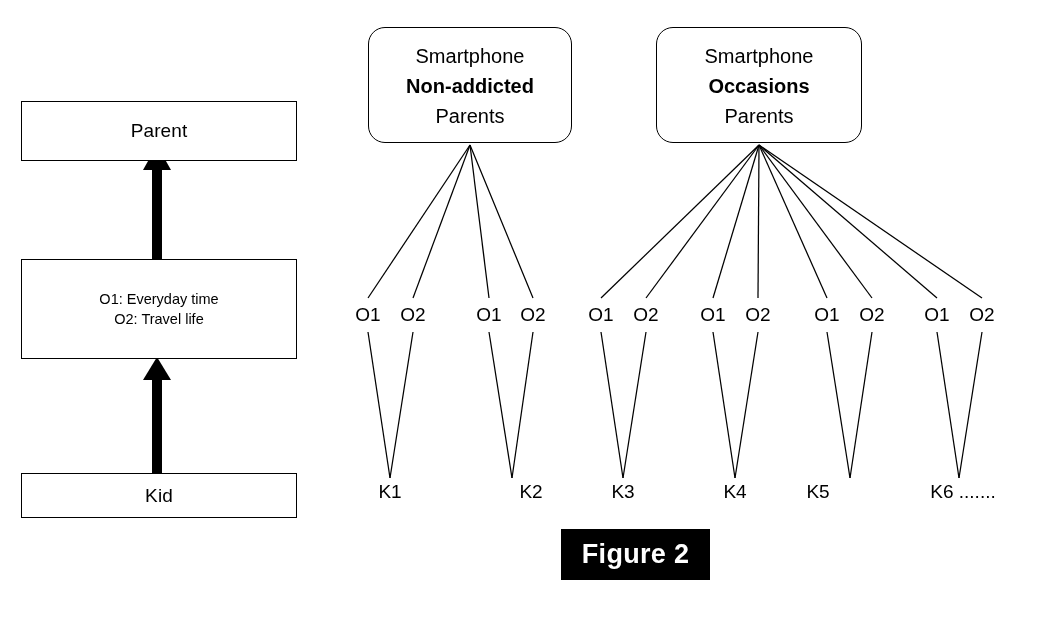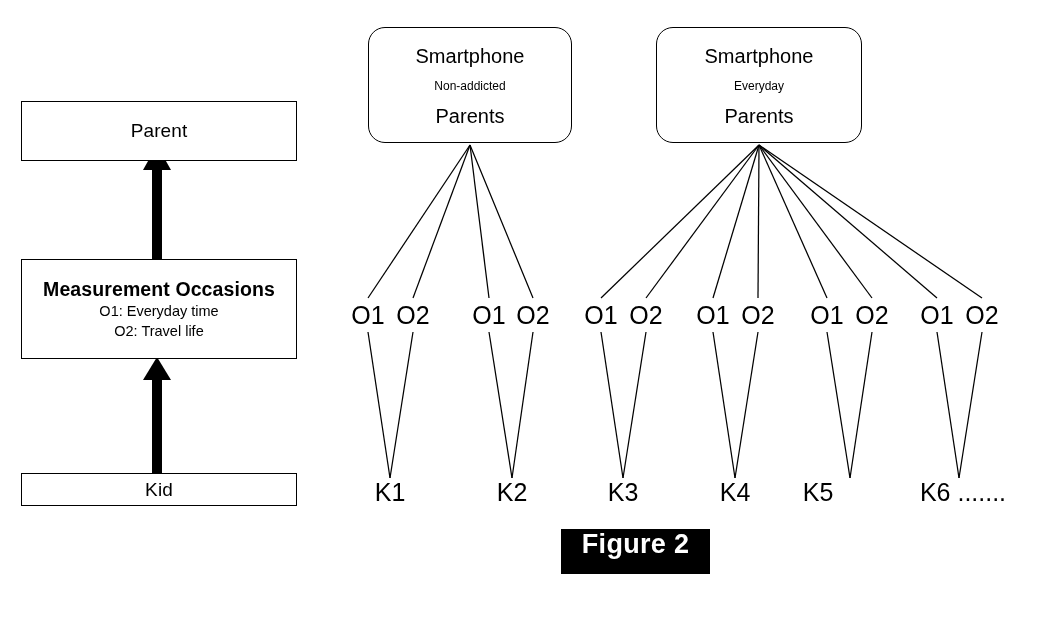--- a/index.html
+++ b/index.html
@@ -49,71 +49,72 @@
     font-size: 19.5px;
     font-weight: 700;
   }
   .legend-box .sub-label {
     font-size: 14.5px;
     line-height: 20px;
   }
 
   #box-parent   { left: 21px;  top: 101px; width: 276px; height: 60px; }
   #box-occasion { left: 21px;  top: 259px; width: 276px; height: 100px; }
-  #box-kid      { left: 21px;  top: 473px; width: 276px; height: 33px; }
+  #box-kid      { left: 21px;  top: 473px; width: 276px; height: 45px; }
 
   
   .group-box {
     position: absolute;
     box-sizing: border-box;
     border: 1.8px solid #000000;
     border-radius: 17px;
     background: #ffffff;
     display: flex;
     flex-direction: column;
     align-items: center;
     justify-content: center;
     text-align: center;
     padding-top: 2px;
   }
   .group-box .line {
     font-size: 20px;
     line-height: 30px;
   }
   .group-box .line.bold {
-    font-weight: 400;
-    font-size: 12px;
+    font-weight: 700;
+    font-size: 20px;
   }
 
   #group-nonaddicted { left: 368px; top: 27px; width: 204px; height: 116px; }
   #group-addicted    { left: 656px; top: 27px; width: 206px; height: 116px; }
 
   
   .node-label {
     position: absolute;
-    font-size: 25px;
+    font-size: 19px;
     line-height: 22px;
     white-space: nowrap;
     transform: translateX(-50%);
     text-align: center;
   }
   .node-label.occasion { top: 304px; }
   .node-label.kid      { top: 481px; }
   .node-label.kid.trailing { transform: translateX(-50%); }
 
   
   #figure-caption {
     position: absolute;
     left: 561px;
     top: 529px;
     width: 149px;
-    height: 45px;
+    height: 51px;
     background: #000000;
     color: #ffffff;
     display: flex;
+    align-items: center;
     justify-content: center;
     font-size: 27px;
     font-weight: 700;
     letter-spacing: 0.3px;
   }
 </style>
 </head>
 <body>
 
 <div id="canvas">
@@ -161,56 +162,55 @@
       <line x1="937" y1="332" x2="959" y2="478"></line>
       <line x1="982" y1="332" x2="959" y2="478"></line>
     </g>
   </svg>
 
   <div class="legend-box" id="box-parent">
     <div class="main-label">Parent</div>
   </div>
 
   <div class="legend-box" id="box-occasion">
-    <div class="main-label strong">Measurement Occasions</div>
     <div class="sub-label">O1: Everyday time</div>
     <div class="sub-label">O2: Travel life</div>
   </div>
 
   <div class="legend-box" id="box-kid">
     <div class="main-label">Kid</div>
   </div>
 
   <div class="group-box" id="group-nonaddicted">
     <div class="line">Smartphone</div>
     <div class="line bold">Non-addicted</div>
     <div class="line">Parents</div>
   </div>
 
   <div class="group-box" id="group-addicted">
     <div class="line">Smartphone</div>
-    <div class="line bold">Everyday</div>
+    <div class="line bold">Occasions</div>
     <div class="line">Parents</div>
   </div>
 
   <div class="node-label occasion" style="left:368px">O1</div>
   <div class="node-label occasion" style="left:413px">O2</div>
   <div class="node-label occasion" style="left:489px">O1</div>
   <div class="node-label occasion" style="left:533px">O2</div>
   <div class="node-label occasion" style="left:601px">O1</div>
   <div class="node-label occasion" style="left:646px">O2</div>
   <div class="node-label occasion" style="left:713px">O1</div>
   <div class="node-label occasion" style="left:758px">O2</div>
   <div class="node-label occasion" style="left:827px">O1</div>
   <div class="node-label occasion" style="left:872px">O2</div>
   <div class="node-label occasion" style="left:937px">O1</div>
   <div class="node-label occasion" style="left:982px">O2</div>
 
   <div class="node-label kid" style="left:390px">K1</div>
-  <div class="node-label kid" style="left:512px">K2</div>
+  <div class="node-label kid" style="left:531px">K2</div>
   <div class="node-label kid" style="left:623px">K3</div>
   <div class="node-label kid" style="left:735px">K4</div>
   <div class="node-label kid" style="left:818px">K5</div>
   <div class="node-label kid trailing" style="left:963px">K6 .......</div>
 
   <div id="figure-caption">
     <span>Figure 2</span>
   </div>
 
 </div>

